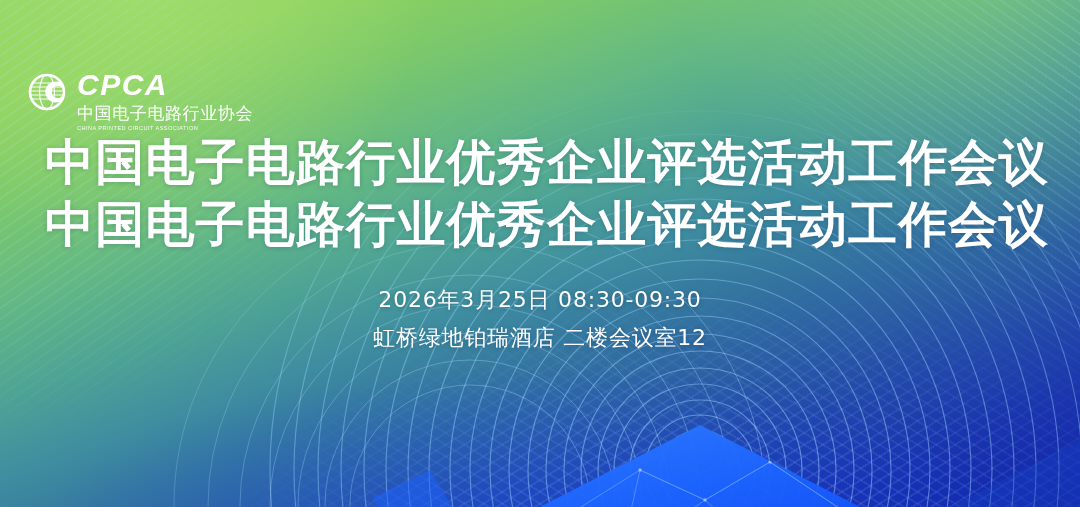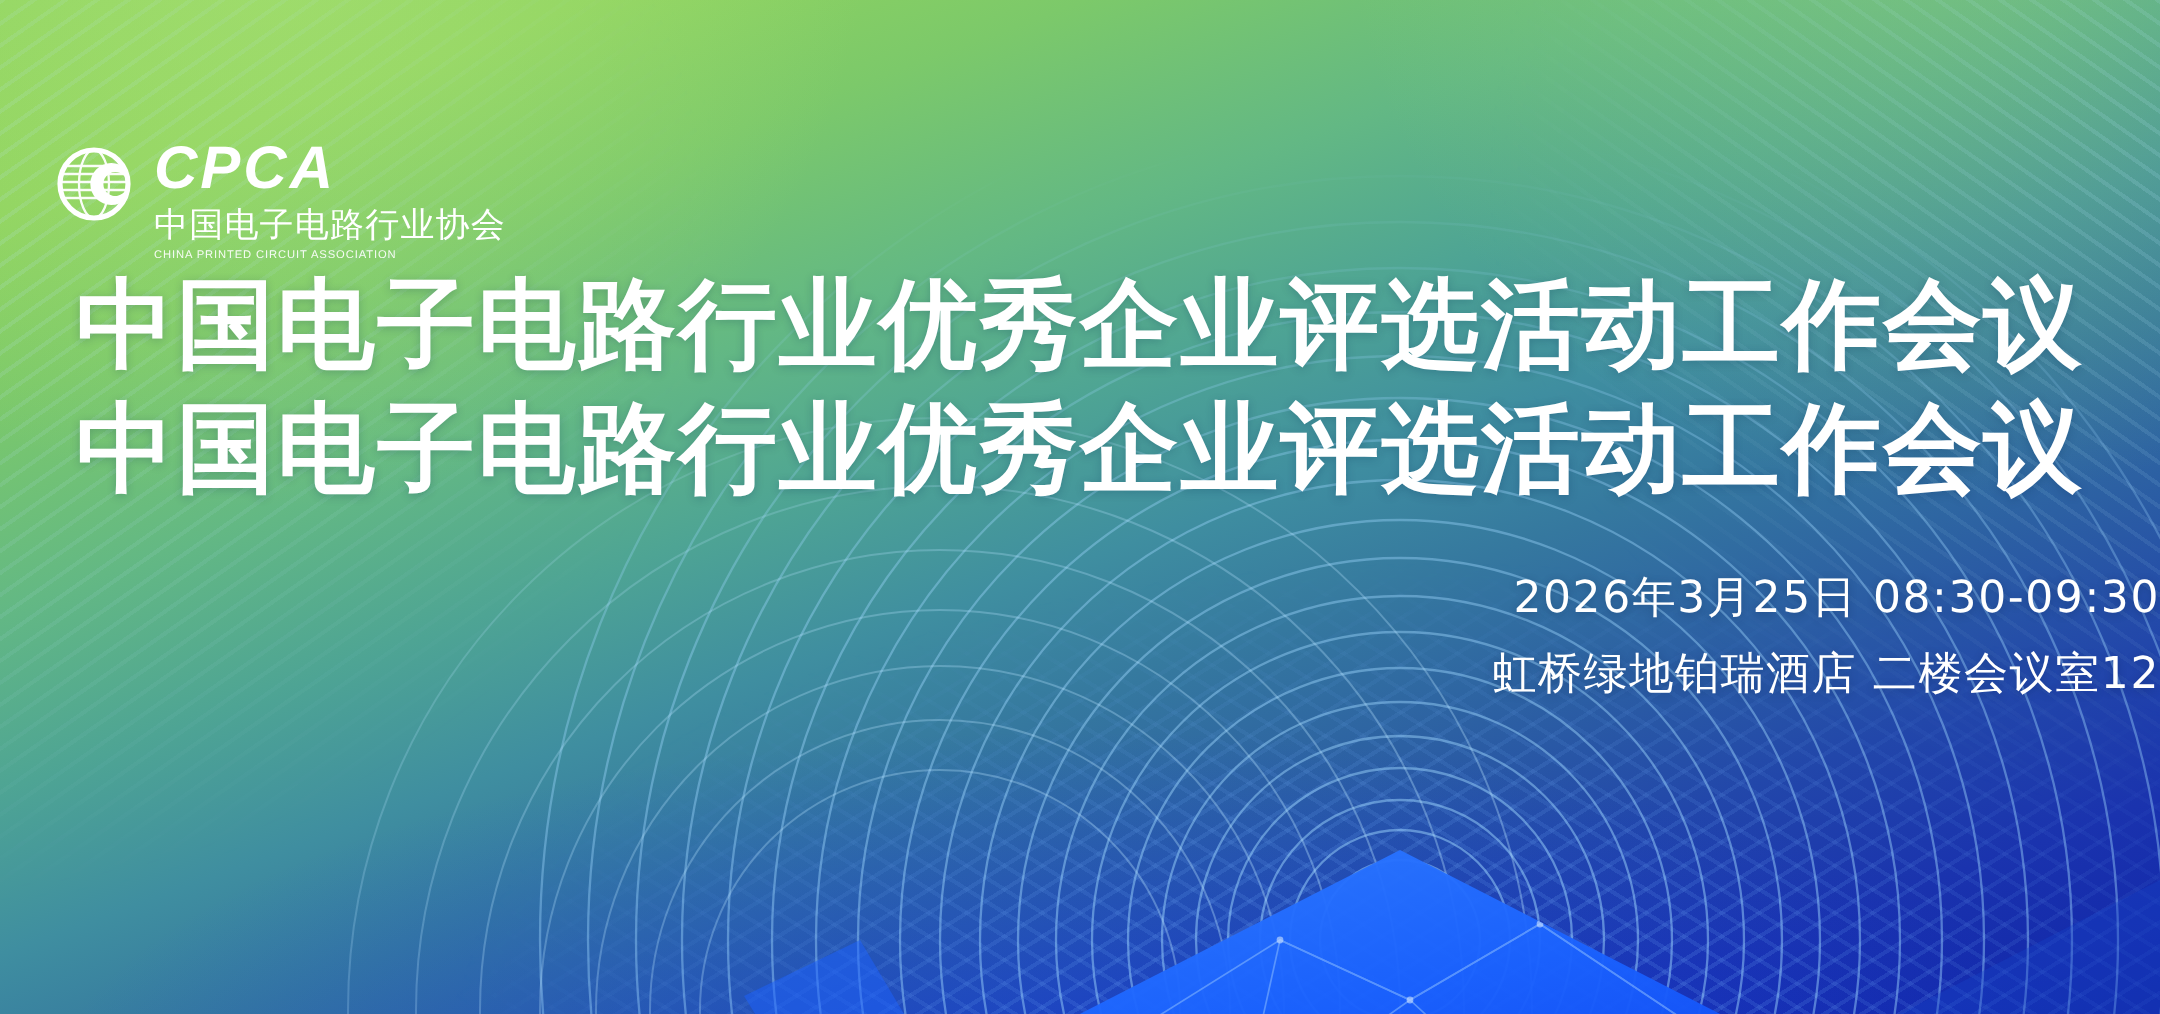--- a/index.html
+++ b/index.html
@@ -148,40 +148,40 @@
     line-height: 1;
     white-space: nowrap;
     font-family: "Liberation Sans", sans-serif;
   }
 
   
   #headline {
     position: absolute;
     left: 0; right: 0;
     top: 132px;
-    text-align: center;
     z-index: 12;
+    padding-left: 45px;
   }
   .title-line {
     color: #ffffff;
     font-size: 49px;
     font-weight: bold;
     line-height: 62px;
     letter-spacing: 1.2px;
     white-space: nowrap;
     font-family: "DejaVu Sans", "Liberation Sans", sans-serif;
     text-shadow: 0 1px 5px rgba(0,40,80,0.22);
   }
 
   
   #meta {
     position: absolute;
     left: 0; right: 0;
     top: 281px;
-    text-align: right;
+    text-align: center;
     z-index: 12;
   }
   .meta-line {
     color: #ffffff;
     font-size: 22px;
     line-height: 38px;
     letter-spacing: 0.8px;
     white-space: nowrap;
     font-family: "DejaVu Sans", "Liberation Sans", sans-serif;
     text-shadow: 0 1px 4px rgba(0,30,70,0.3);

